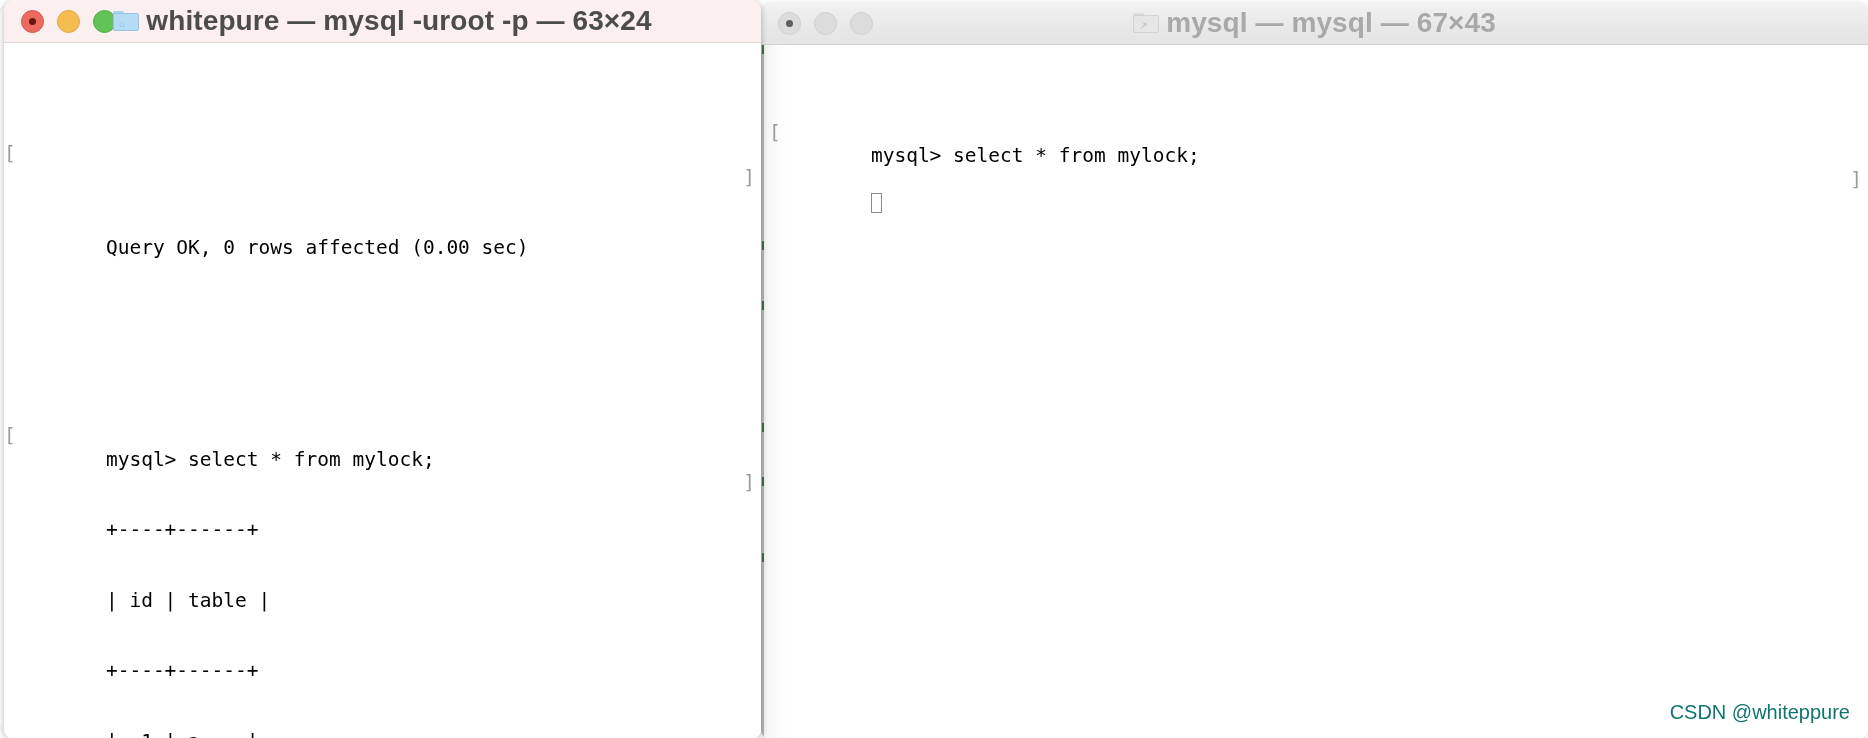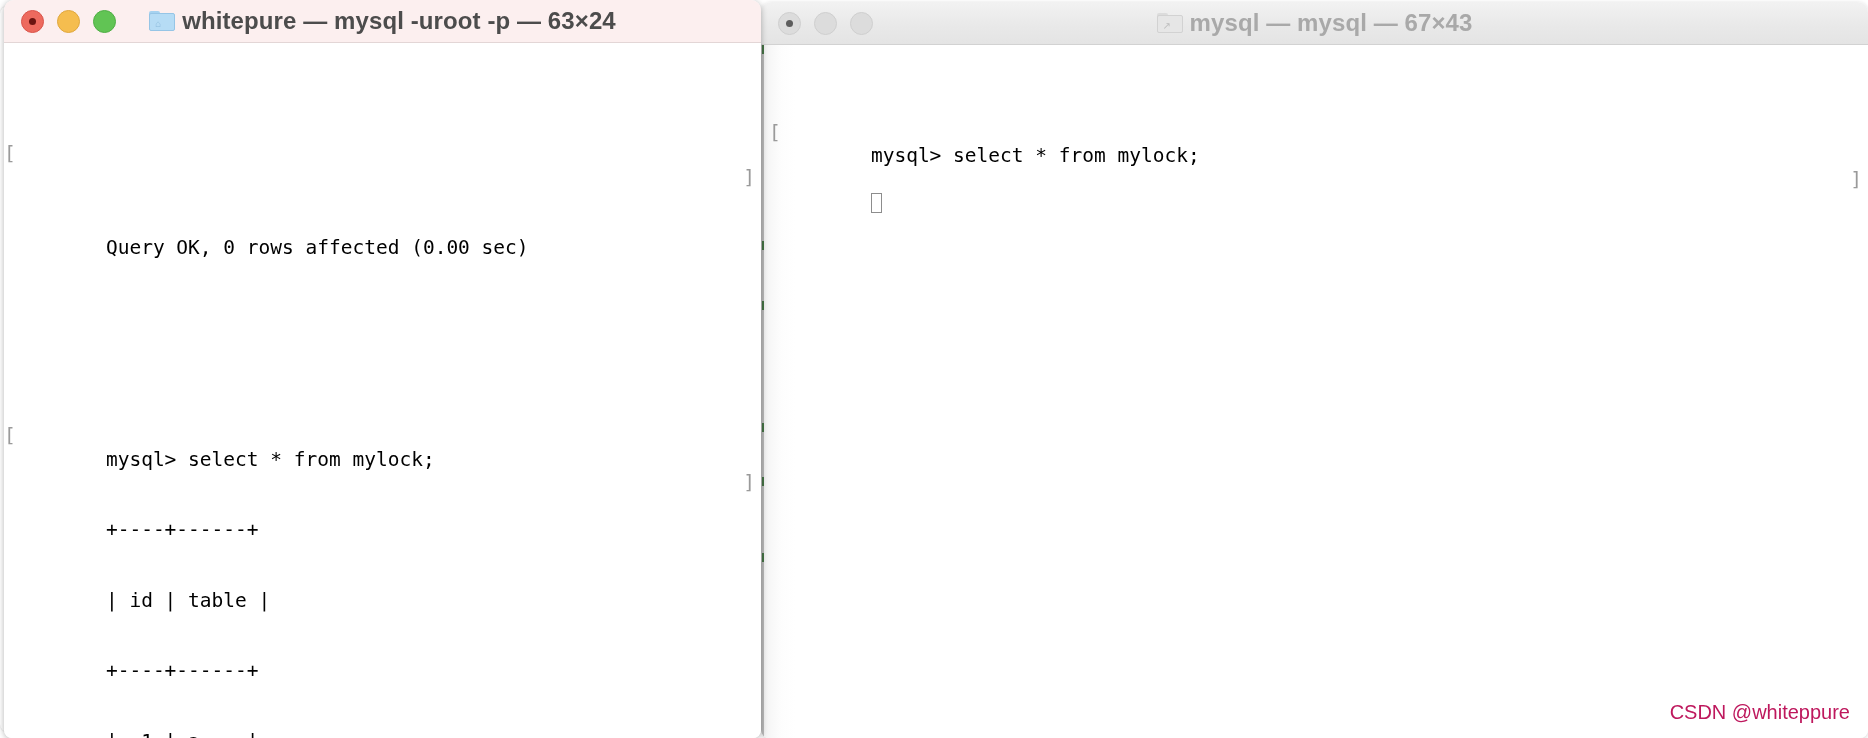--- a/index.html
+++ b/index.html
@@ -107,21 +107,21 @@
     position: absolute;
     left: 0; right: 0;
     top: 0; bottom: 0;
     display: flex;
     align-items: center;
     justify-content: center;
     gap: 9px;
     pointer-events: none;
   }
   .title-text {
-    font-size: 24px;
+    font-size: 28px;
     font-weight: bold;
     letter-spacing: .1px;
     white-space: nowrap;
   }
   .window.active .title-text { color: #4c4c4c; }
   .window.inactive .title-text { color: #a9a9a9; font-weight: bold; }
 
   .folder-icon { width: 24px; height: 20px; position: relative; display:inline-block; }
   .folder-icon .body {
     position: absolute; left: 0; bottom: 0;
@@ -202,21 +202,21 @@
     opacity: .75;
   }
 
   
   .watermark {
     position: absolute;
     right: 18px;
     bottom: 14px;
     font-family: "Liberation Sans", sans-serif;
     font-size: 20px;
-    color: #be185d;
+    color: #0f766e;
     z-index: 9;
     user-select: none;
   }
 </style>
 </head>
 <body>
 
 <div class="bg-sliver"></div>
 
 <div class="window active">

